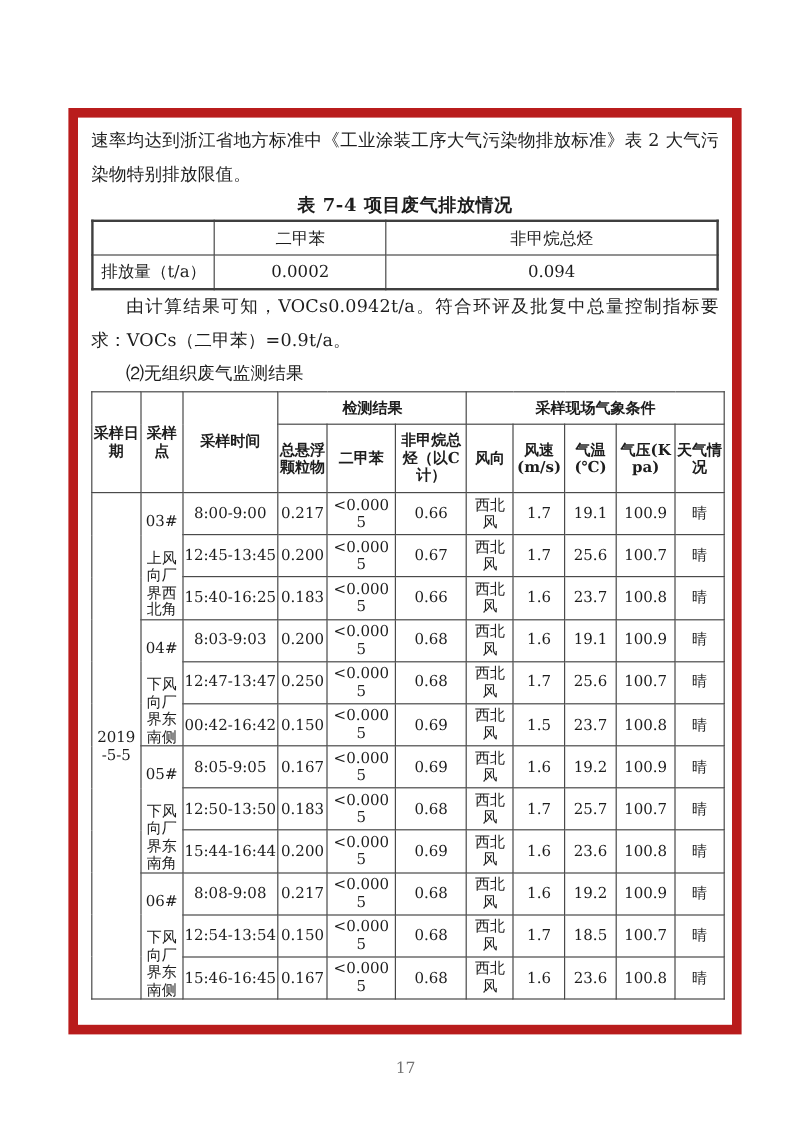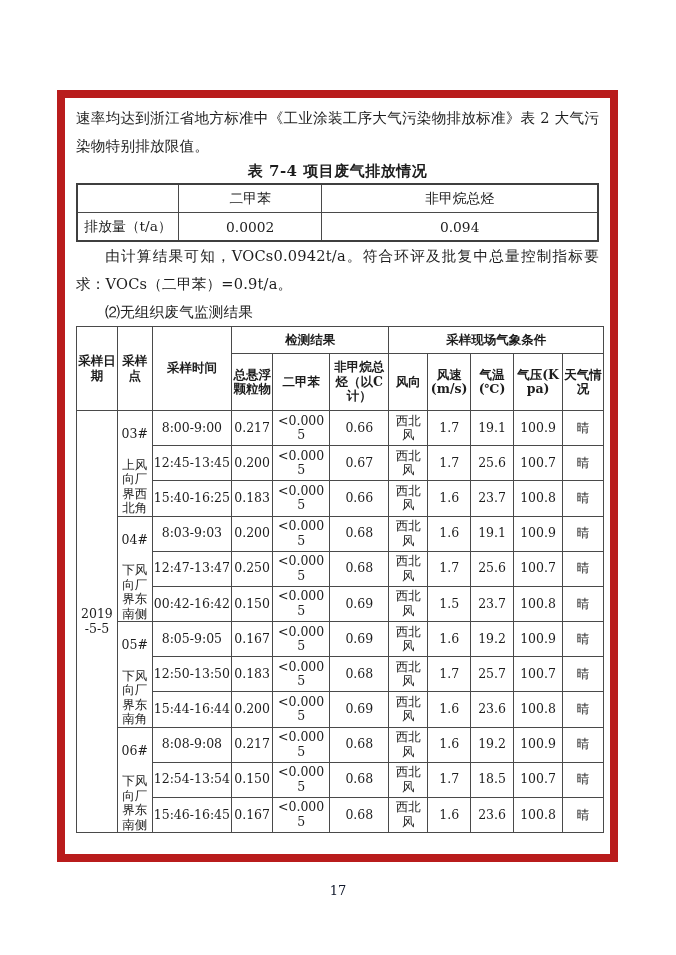--- a/index.html
+++ b/index.html
@@ -27,21 +27,21 @@
   .t75 th,.t75 td{border:1px solid #4a4a4a;text-align:center;vertical-align:middle;padding:0 1px;line-height:14.5px;word-break:break-all;}
   .t75 th{font-weight:bold;}
   .t75 .hr1 th{height:26px;}
   .t75 .hr2 th{height:56px;}
   .t75 tbody td{height:30px;}
   .cd{width:40px;} .cs{width:34px;} .ct{width:78px;} .ctsp{width:40px;}
   .cx{width:56px;} .cn{width:58px;} .cwd{width:38px;} .cws{width:42px;}
   .ctp{width:42px;} .cp{width:48px;} .cw{width:40px;}
   .date-cell{white-space:pre-line;margin-left:37px;}
   .site-id,.site-desc{display:block;margin-top:16px;}
-  .page-number{position:absolute;left:0;right:0;top:883px;text-align:center;font-size:13px;color:#0f172a;}
+  .page-number{position:absolute;left:0;right:0;top:883px;text-align:center;font-size:13px;color:#737373;}
 </style>
 </head>
 <body>
 
 <div class="content-box">
   <p class="para">速率均达到浙江省地方标准中《工业涂装工序大气污染物排放标准》表 2 大气污染物特别排放限值。</p>
 
   <div class="tcaption">表 7-4  项目废气排放情况</div>
   <table class="t74">
     <colgroup>

